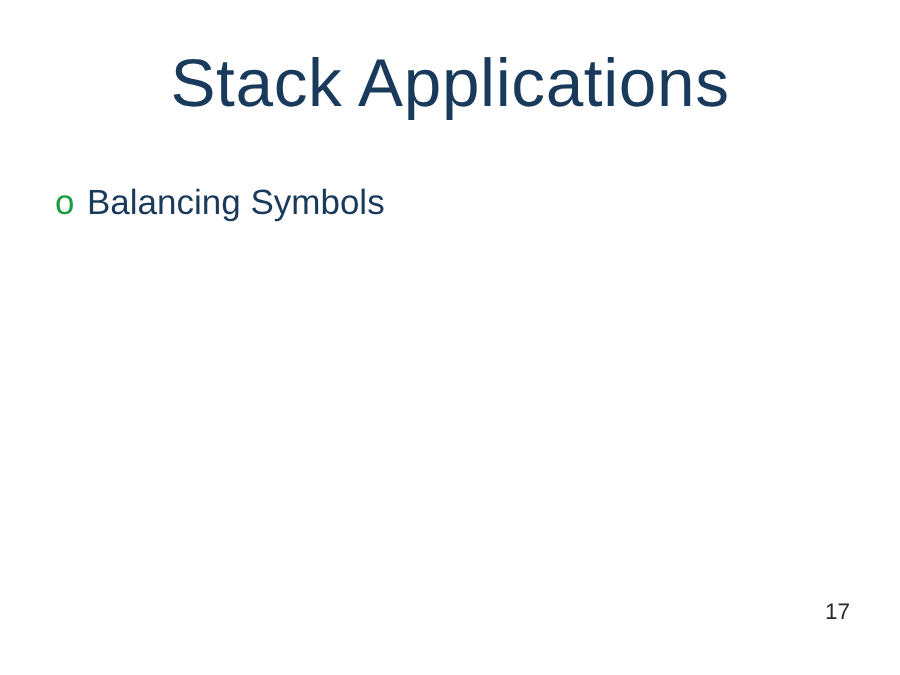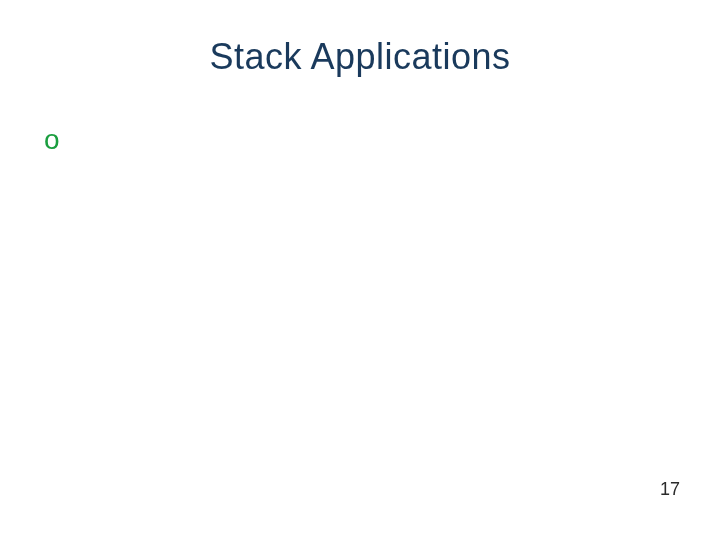--- a/index.html
+++ b/index.html
@@ -16,21 +16,21 @@
       overflow: hidden;
     }
     .slide {
       width: 100%;
       height: 100%;
       position: relative;
       padding: 30px 40px;
     }
     .title {
       text-align: center;
-      font-size: 36px;
+      font-size: 54px;
       color: #1a3a5c;
       font-weight: normal;
       margin-top: 6px;
       margin-bottom: 48px;
       letter-spacing: 0.5px;
     }
     .bullet-list {
       padding-left: 4px;
     }
     .bullet-item {
@@ -58,16 +58,17 @@
     }
   </style>
 </head>
 <body>
 
 <div class="slide">
   <h1 class="title">Stack Applications</h1>
   <div class="bullet-list">
     <div class="bullet-item">
       <span class="bullet-marker">o</span>
+      <span class="bullet-text">Balancing Symbols</span>
     </div>
   </div>
   <div class="page-number">17</div>
 </div>
 
 </body></html>

